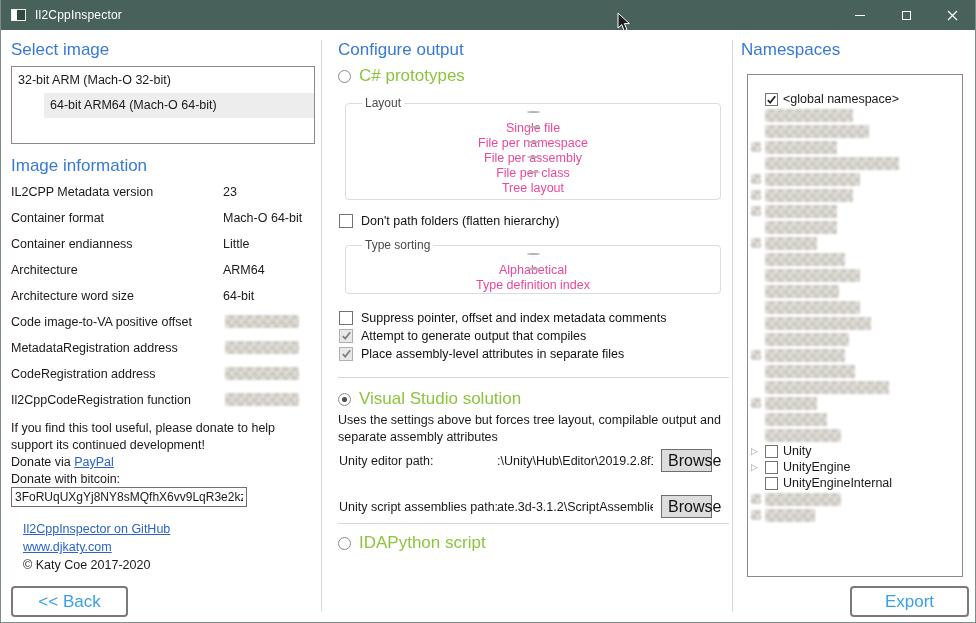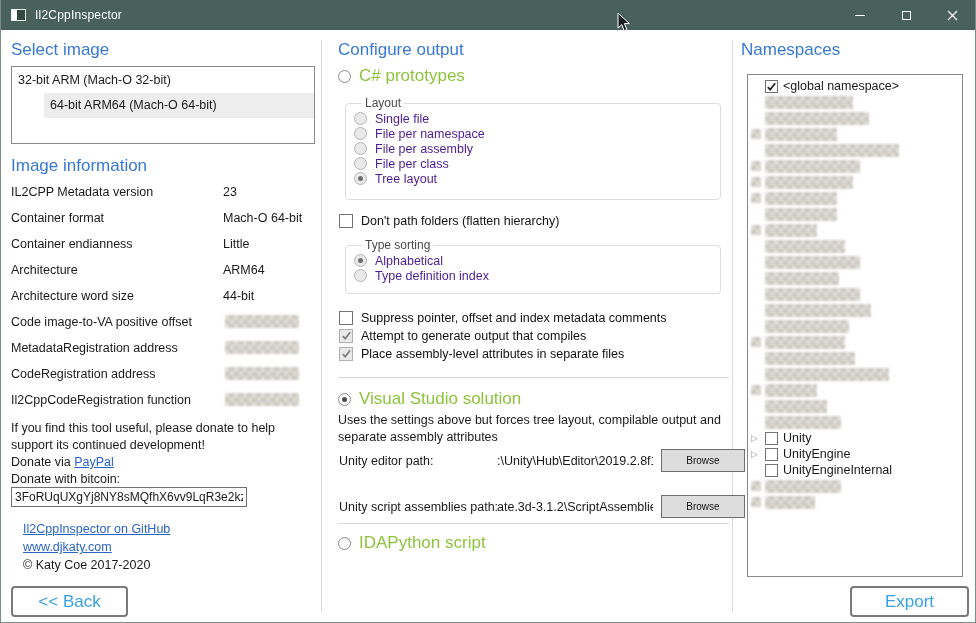--- a/index.html
+++ b/index.html
@@ -58,35 +58,35 @@
   .big-btn{position:absolute;height:31px;background:#fff;border:2px solid #7a7a7a;border-radius:4px;
            color:var(--btnblue);font-size:17px;display:flex;align-items:center;justify-content:center;
            font-family:"Liberation Sans",sans-serif;cursor:pointer;}
   
   .col-mid{position:absolute;left:336px;top:0;width:392px;height:100%;}
   .sec-title{position:absolute;display:flex;align-items:center;gap:8px;white-space:nowrap;}
   .sec-title .t{font-size:17px;color:var(--green);}
   fieldset{position:absolute;border:1px solid #dcdcdc;border-radius:4px;margin:0;
            padding:1px 8px 4px 8px;}
   legend{font-size:12px;color:#4a4a4a;padding:0 3px;margin-left:8px;}
-  .radio-row{display:flex;align-items:center;gap:8px;height:15px;font-size:12.5px;color:#4c1d95;}
+  .radio-row{display:flex;align-items:center;gap:8px;height:15px;font-size:12.5px;color:#ec4899;flex-direction:column;}
   .cb-row{display:flex;align-items:center;gap:8px;height:15px;margin-bottom:3px;font-size:12.5px;color:#111;}
   .flatten-row{position:absolute;left:2px;top:213px;}
   .cbs{position:absolute;left:2px;top:310px;}
   .desc{position:absolute;font-size:12.5px;color:#1a1a1a;line-height:17px;}
   .field-row{position:absolute;left:0;right:0;height:24px;font-size:12.5px;color:#1a1a1a;}
   .flabel{position:absolute;left:2px;top:4px;}
   .fvalue{position:absolute;left:160px;right:76px;top:4px;text-align:right;white-space:nowrap;overflow:hidden;}
-  .browse-btn{position:absolute;left:324px;top:-1px;width:84px;height:23px;background:#ddd;
-              border:1px solid #6e6e6e;font-family:"Liberation Sans",sans-serif;font-size:10px;
+  .browse-btn{position:absolute;left:324px;top:-1px;width:51px;height:23px;background:#ddd;
+              border:1px solid #6e6e6e;font-family:"Liberation Sans",sans-serif;font-size:16px;
               color:#111;cursor:pointer;}
   
   .col-right{position:absolute;left:740px;top:0;width:236px;height:100%;}
   .ns-listbox{position:absolute;left:6px;top:74px;width:216px;height:503px;border:1px solid #8a8a8a;
-              background:#fff;padding-top:3px;overflow:hidden;}
+              background:#fff;padding-top:16px;overflow:hidden;}
   .ns-row{height:16px;display:flex;align-items:center;padding-left:3px;font-size:12.5px;color:#1a1a1a;}
   .ns-ex{width:14px;min-width:14px;color:#9b9b9b;font-size:9px;display:flex;align-items:center;}
   .ns-cb{width:13px;height:13px;min-width:13px;margin-right:5px;}
   .lead-px{width:10px;height:10px;}
   .cursor{position:absolute;left:616px;top:12px;z-index:50;pointer-events:none;}
 </style>
 </head>
 <body>
 
 <div class="window">
@@ -138,21 +138,21 @@
         <div class="info-row">
           <span class="ilabel">Container endianness</span>
           <span class="ival">Little</span>
         </div>
         <div class="info-row">
           <span class="ilabel">Architecture</span>
           <span class="ival">ARM64</span>
         </div>
         <div class="info-row">
           <span class="ilabel">Architecture word size</span>
-          <span class="ival">44-bit</span>
+          <span class="ival">64-bit</span>
         </div>
         <div class="info-row">
           <span class="ilabel">Code image-to-VA positive offset</span>
           <span class="px ival-px"></span>
         </div>
         <div class="info-row">
           <span class="ilabel">MetadataRegistration address</span>
           <span class="px ival-px"></span>
         </div>
         <div class="info-row">

